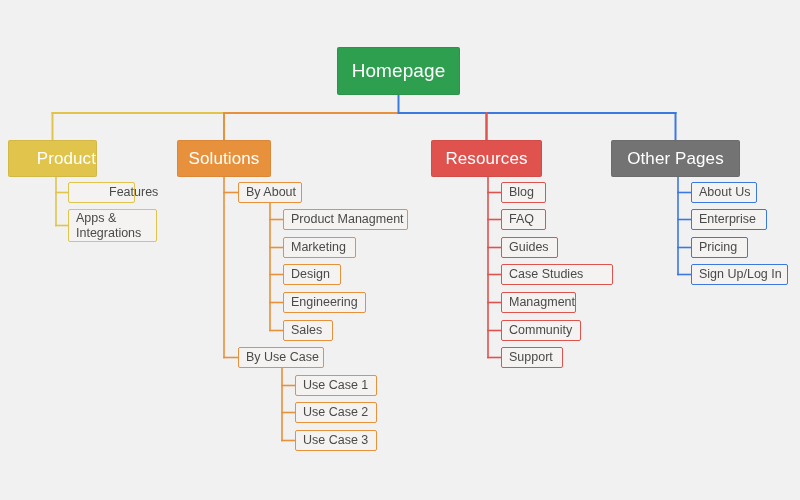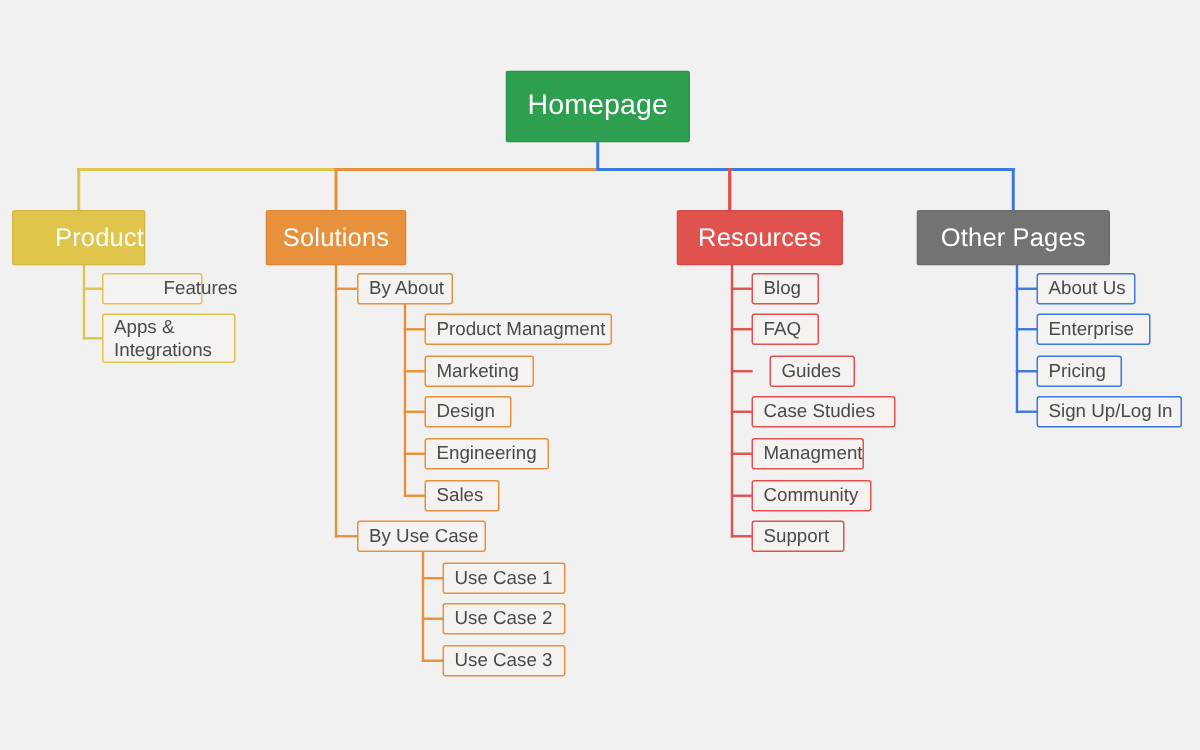--- a/index.html
+++ b/index.html
@@ -116,21 +116,21 @@
   </div>
 
   <div class="node solid" style="left:8px; top:140px; width:89px; height:37px; background:#e0c44c;justify-content:flex-end;">
     <span class="label">Product</span>
   </div>
 
   <div class="node solid" style="left:177px; top:140px; width:94px; height:37px; background:#e8913c;">
     <span class="label">Solutions</span>
   </div>
 
-  <div class="node solid" style="left:451px; top:140px; width:111px; height:37px; background:#e0524e;">
+  <div class="node solid" style="left:431px; top:140px; width:111px; height:37px; background:#e0524e;">
     <span class="label">Resources</span>
   </div>
 
   <div class="node solid" style="left:611px; top:140px; width:129px; height:37px; background:#737373;">
     <span class="label">Other Pages</span>
   </div>
 
   <div class="node leaf" style="left:68px; top:182px; width:67px; height:21px; border-color:#e0c44c;padding-left:40px;">
     <span class="label">Features</span>
   </div>
@@ -173,24 +173,24 @@
   <div class="node leaf" style="left:295px; top:430px; width:82px; height:21px; border-color:#e8913c;">
     <span class="label">Use Case 3</span>
   </div>
 
   <div class="node leaf" style="left:501px; top:182px; width:45px; height:21px; border-color:#e0524e;">
     <span class="label">Blog</span>
   </div>
   <div class="node leaf" style="left:501px; top:209px; width:45px; height:21px; border-color:#e0524e;">
     <span class="label">FAQ</span>
   </div>
-  <div class="node leaf" style="left:513px; top:237px; width:57px; height:21px; border-color:#e0524e;">
+  <div class="node leaf" style="left:501px; top:237px; width:57px; height:21px; border-color:#e0524e;">
     <span class="label">Guides</span>
   </div>
-  <div class="node leaf" style="left:501px; top:264px; width:96px; height:21px; border-color:#e0524e;text-align:right;">
+  <div class="node leaf" style="left:501px; top:264px; width:112px; height:21px; border-color:#e0524e;text-align:right;">
     <span class="label">Case Studies</span>
   </div>
   <div class="node leaf" style="left:501px; top:292px; width:75px; height:21px; border-color:#e0524e;">
     <span class="label">Managment</span>
   </div>
   <div class="node leaf" style="left:501px; top:320px; width:80px; height:21px; border-color:#e0524e;">
     <span class="label">Community</span>
   </div>
   <div class="node leaf" style="left:501px; top:347px; width:62px; height:21px; border-color:#e0524e;">
     <span class="label">Support</span>

